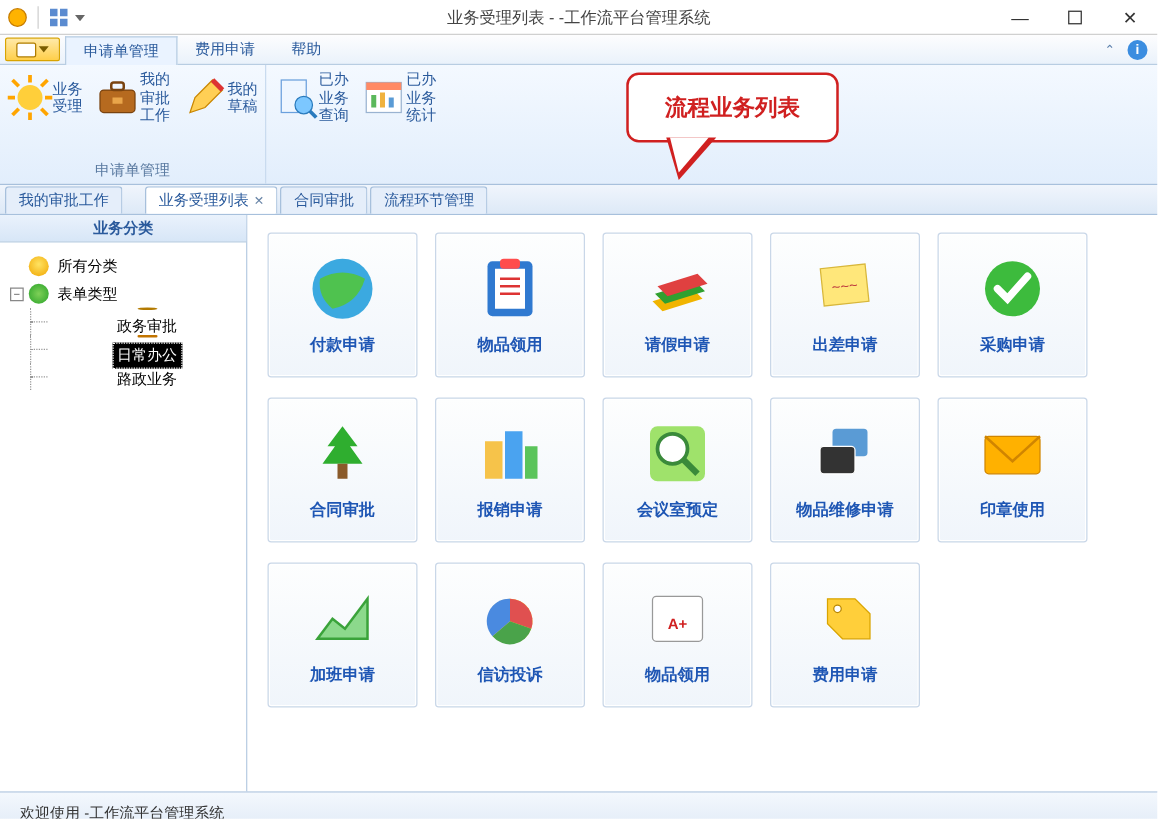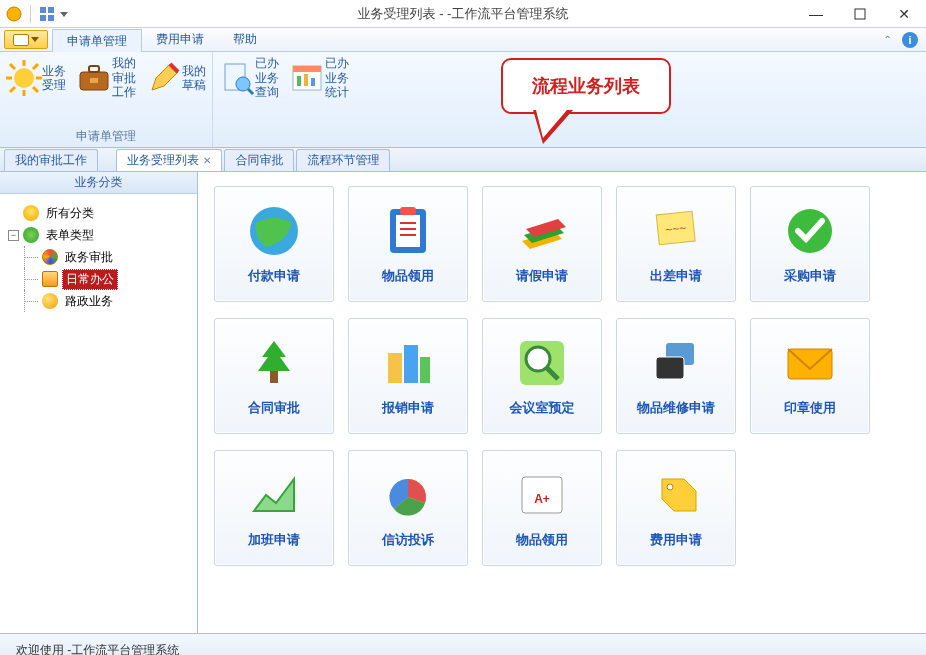--- a/index.html
+++ b/index.html
@@ -42,29 +42,29 @@
 
 
 .doctabs { height: 24px; background: linear-gradient(#f0f5fc,#dde9f7); border-bottom: 1px solid #a7c0dc; display: flex; align-items: flex-end; padding-left: 4px; }
 .doctab { height: 22px; padding: 0 10px; display: flex; align-items: center; gap: 4px; background: #e5eefa; border: 1px solid #a7c0dc; border-bottom: none; border-radius: 3px 3px 0 0; margin-right: 2px; color: #2a5a9c; }
 .doctab.active { background: #fff; margin-left: 16px; }
 .doctab .x { color: #6a86a8; font-size: 10px; }
 
 
 .main { display: flex; height: calc(655px - 28px - 24px - 96px - 24px - 22px); }
 .sidebar { width: 198px; background: #fff; border-right: 1px solid #a7c0dc; display: flex; flex-direction: column; }
-.sidehdr { height: 22px; background: linear-gradient(#eaf2fc,#d7e6f7); border-bottom: 1px solid #b8cde2; display: flex; align-items: center; justify-content: center; color: #2a5a9c; font-weight: normal; }
+.sidehdr { height: 22px; background: linear-gradient(#eaf2fc,#d7e6f7); border-bottom: 1px solid #b8cde2; display: flex; align-items: center; justify-content: center; color: #2a5a9c; font-weight: bold; }
 .tree { padding: 8px 4px; }
 .tnode { display: flex; align-items: center; height: 22px; gap: 4px; padding-left: 4px; }
-.tnode.child { padding-left: 38px; position: relative; }
+.tnode.child { padding-left: 38px; position: relative; flex-direction: column; }
 .tnode.child::before { content: ""; position: absolute; left: 20px; top: 0; bottom: 0; width: 1px; border-left: 1px dotted #999; }
 .tnode.child::after { content: ""; position: absolute; left: 20px; top: 11px; width: 14px; height: 1px; border-top: 1px dotted #999; }
 .tnode .expander { width: 11px; height: 11px; border: 1px solid #888; background: #fff; display: flex; align-items: center; justify-content: center; font-size: 9px; line-height: 1; color: #555; }
 .tnode .tlabel { padding: 1px 3px; }
-.tnode.selected .tlabel { background: #b91c1c; color: #fff; border: 1px dotted #fff; }
+.tnode.selected .tlabel { background: #000000; color: #fff; border: 1px dotted #fff; }
 
 
 .content { flex: 1; background: #fff; padding: 14px 16px; overflow: auto; }
 .grid { display: grid; grid-template-columns: repeat(5, 120px); gap: 16px 14px; }
 .card { height: 116px; border: 1px solid #c9d7e8; background: linear-gradient(#fdfefe,#f0f5fb); border-radius: 3px; display: flex; flex-direction: column; align-items: center; justify-content: center; gap: 8px; box-shadow: inset 0 0 0 1px #fff; }
 .card .cicon { width: 56px; height: 56px; display: flex; align-items: center; justify-content: center; }
 .card .clabel { color: #1e56b4; font-weight: bold; font-size: 13px; }
 
 
 .statusbar { height: 34px; background: linear-gradient(#f4f8fd,#dee9f6); border-top: 1px solid #a7c0dc; display: flex; align-items: center; padding: 0 16px; color: #333; }

